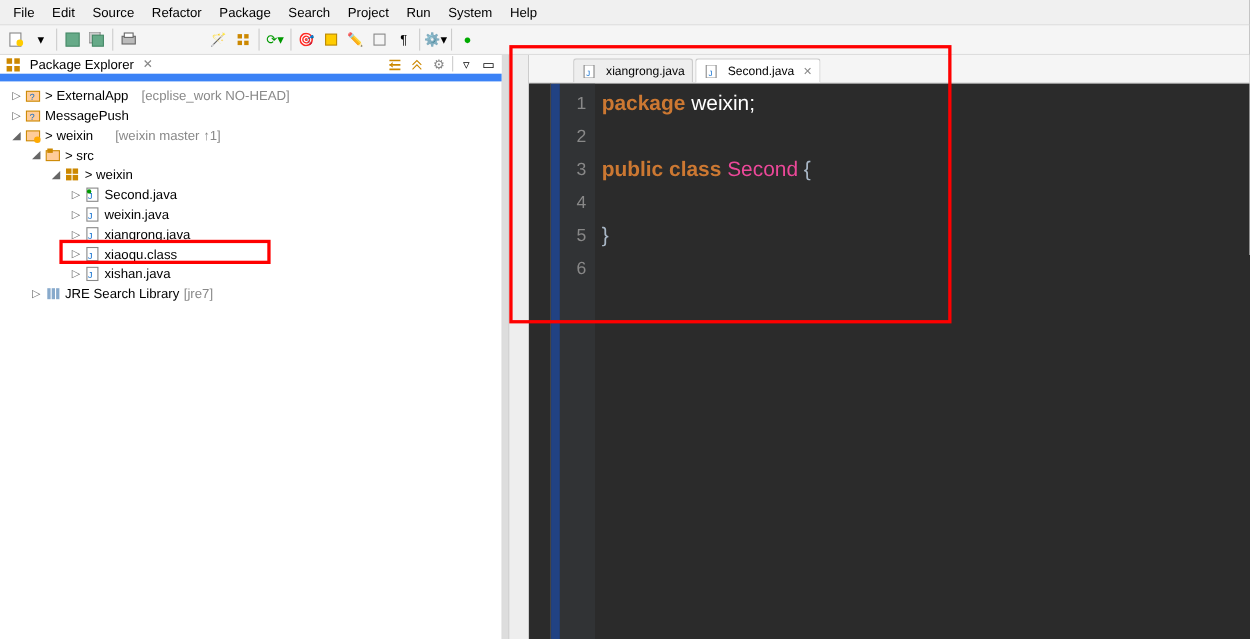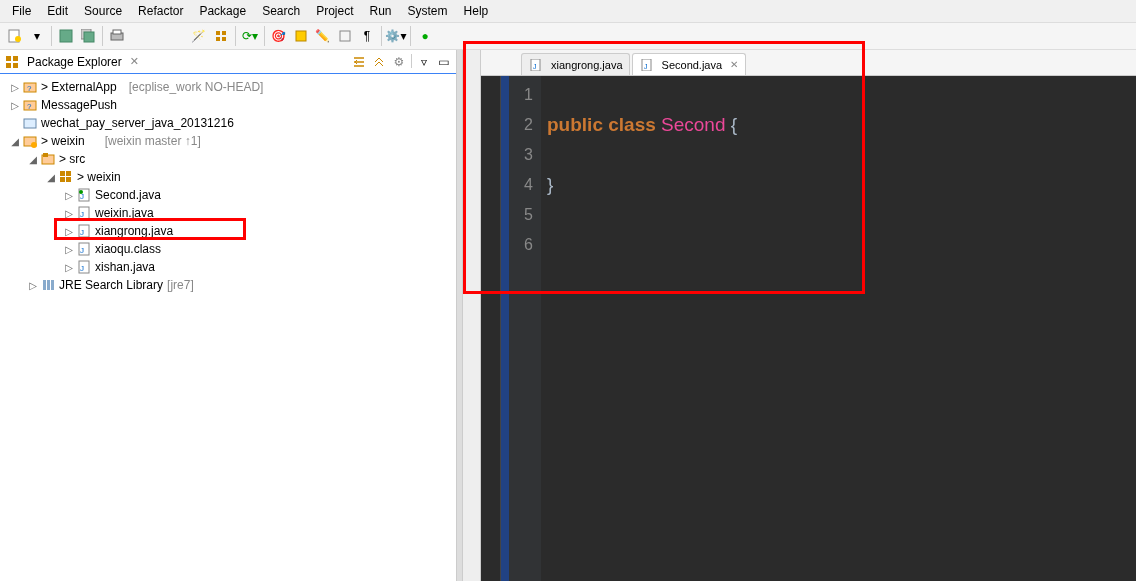--- a/index.html
+++ b/index.html
@@ -9,21 +9,21 @@
     .menubar span { padding: 2px 8px; cursor: pointer; font-size: 12px; }
 
     .toolbar { display: flex; height: 28px; background: #f5f5f5; border-top: 1px solid #ddd; border-bottom: 1px solid #ddd; align-items: center; padding: 0 4px; }
     .toolbar .tool { width: 20px; height: 20px; margin: 0 1px; display: flex; align-items: center; justify-content: center; cursor: pointer; border: 1px solid transparent; }
     .toolbar .sep { width: 1px; height: 20px; background: #ccc; margin: 0 3px; }
     .toolbar .spacer { width: 60px; }
 
     .main { display: flex; height: calc(581px - 50px); }
 
     .explorer { width: 457px; border-right: 1px solid #ccc; display: flex; flex-direction: column; background: #fff; }
-    .explorer-header { height: 24px; display: flex; align-items: center; padding: 0 4px; border-bottom: 1px solid #3b82f6; background: #fff; }
+    .explorer-header { height: 24px; display: flex; align-items: center; padding: 0 4px; border-bottom: 7px solid #3b82f6; background: #fff; }
     .explorer-header .title { display: flex; align-items: center; gap: 4px; font-size: 12px; }
     .explorer-header .title .x { color: #888; cursor: pointer; margin-left: 4px; font-size: 11px; }
     .explorer-header .actions { margin-left: auto; display: flex; gap: 4px; }
     .explorer-header .actions span { width: 16px; height: 16px; cursor: pointer; display: flex; align-items: center; justify-content: center; }
 
     .tree { padding: 4px 0; font-size: 12px; overflow: auto; }
     .tree-item { display: flex; align-items: center; height: 18px; padding-left: 4px; cursor: pointer; white-space: nowrap; }
     .arrow { width: 14px; text-align: center; color: #666; font-size: 10px; }
     .icon { width: 16px; height: 16px; display: inline-flex; align-items: center; justify-content: center; margin-right: 3px; }
     .gray-text { color: #888; }
@@ -182,29 +182,20 @@
         <span class="arrow">▷</span>
         <span class="icon">
             <svg width="14" height="14">
               <rect x="1" y="3" width="12" height="9" fill="#fc9" stroke="#c80"></rect>
               <text x="4" y="11" font-size="8" fill="#06c">?</text>
             </svg>
           </span>
         <span>MessagePush</span>
       </div>
       <div class="tree-item l0">
-        <span class="arrow"></span>
-        <span class="icon">
-            <svg width="14" height="14">
-              <rect x="1" y="3" width="12" height="9" fill="#def" stroke="#68a"></rect>
-            </svg>
-          </span>
-        <span>wechat_pay_server_java_20131216</span>
-      </div>
-      <div class="tree-item l0">
         <span class="arrow">◢</span>
         <span class="icon">
             <svg width="14" height="14">
               <rect x="1" y="3" width="12" height="9" fill="#fc9" stroke="#c80"></rect>
               <circle cx="11" cy="11" r="3" fill="#fa0"></circle>
             </svg>
           </span>
         <span>&gt; weixin</span>
         <span class="gray-text" style="margin-left:20px">[weixin master ↑1]</span>
       </div>
@@ -327,20 +318,21 @@
       <div class="ruler-blue"></div>
       <div class="gutter">
         <div>1</div>
         <div>2</div>
         <div>3</div>
         <div>4</div>
         <div>5</div>
         <div>6</div>
       </div>
       <div class="code">
+        <div><span class="kw">package</span><span class="white"> weixin;</span></div>
         <div>&nbsp;</div>
         <div><span class="kw">public</span><span class="kw"> class</span><span class="classname"> Second </span><span class="punct">{</span></div>
         <div>&nbsp;</div>
         <div><span class="punct">}</span></div>
         <div>&nbsp;</div>
       </div>
     </div>
   </div>
 </div>
 

